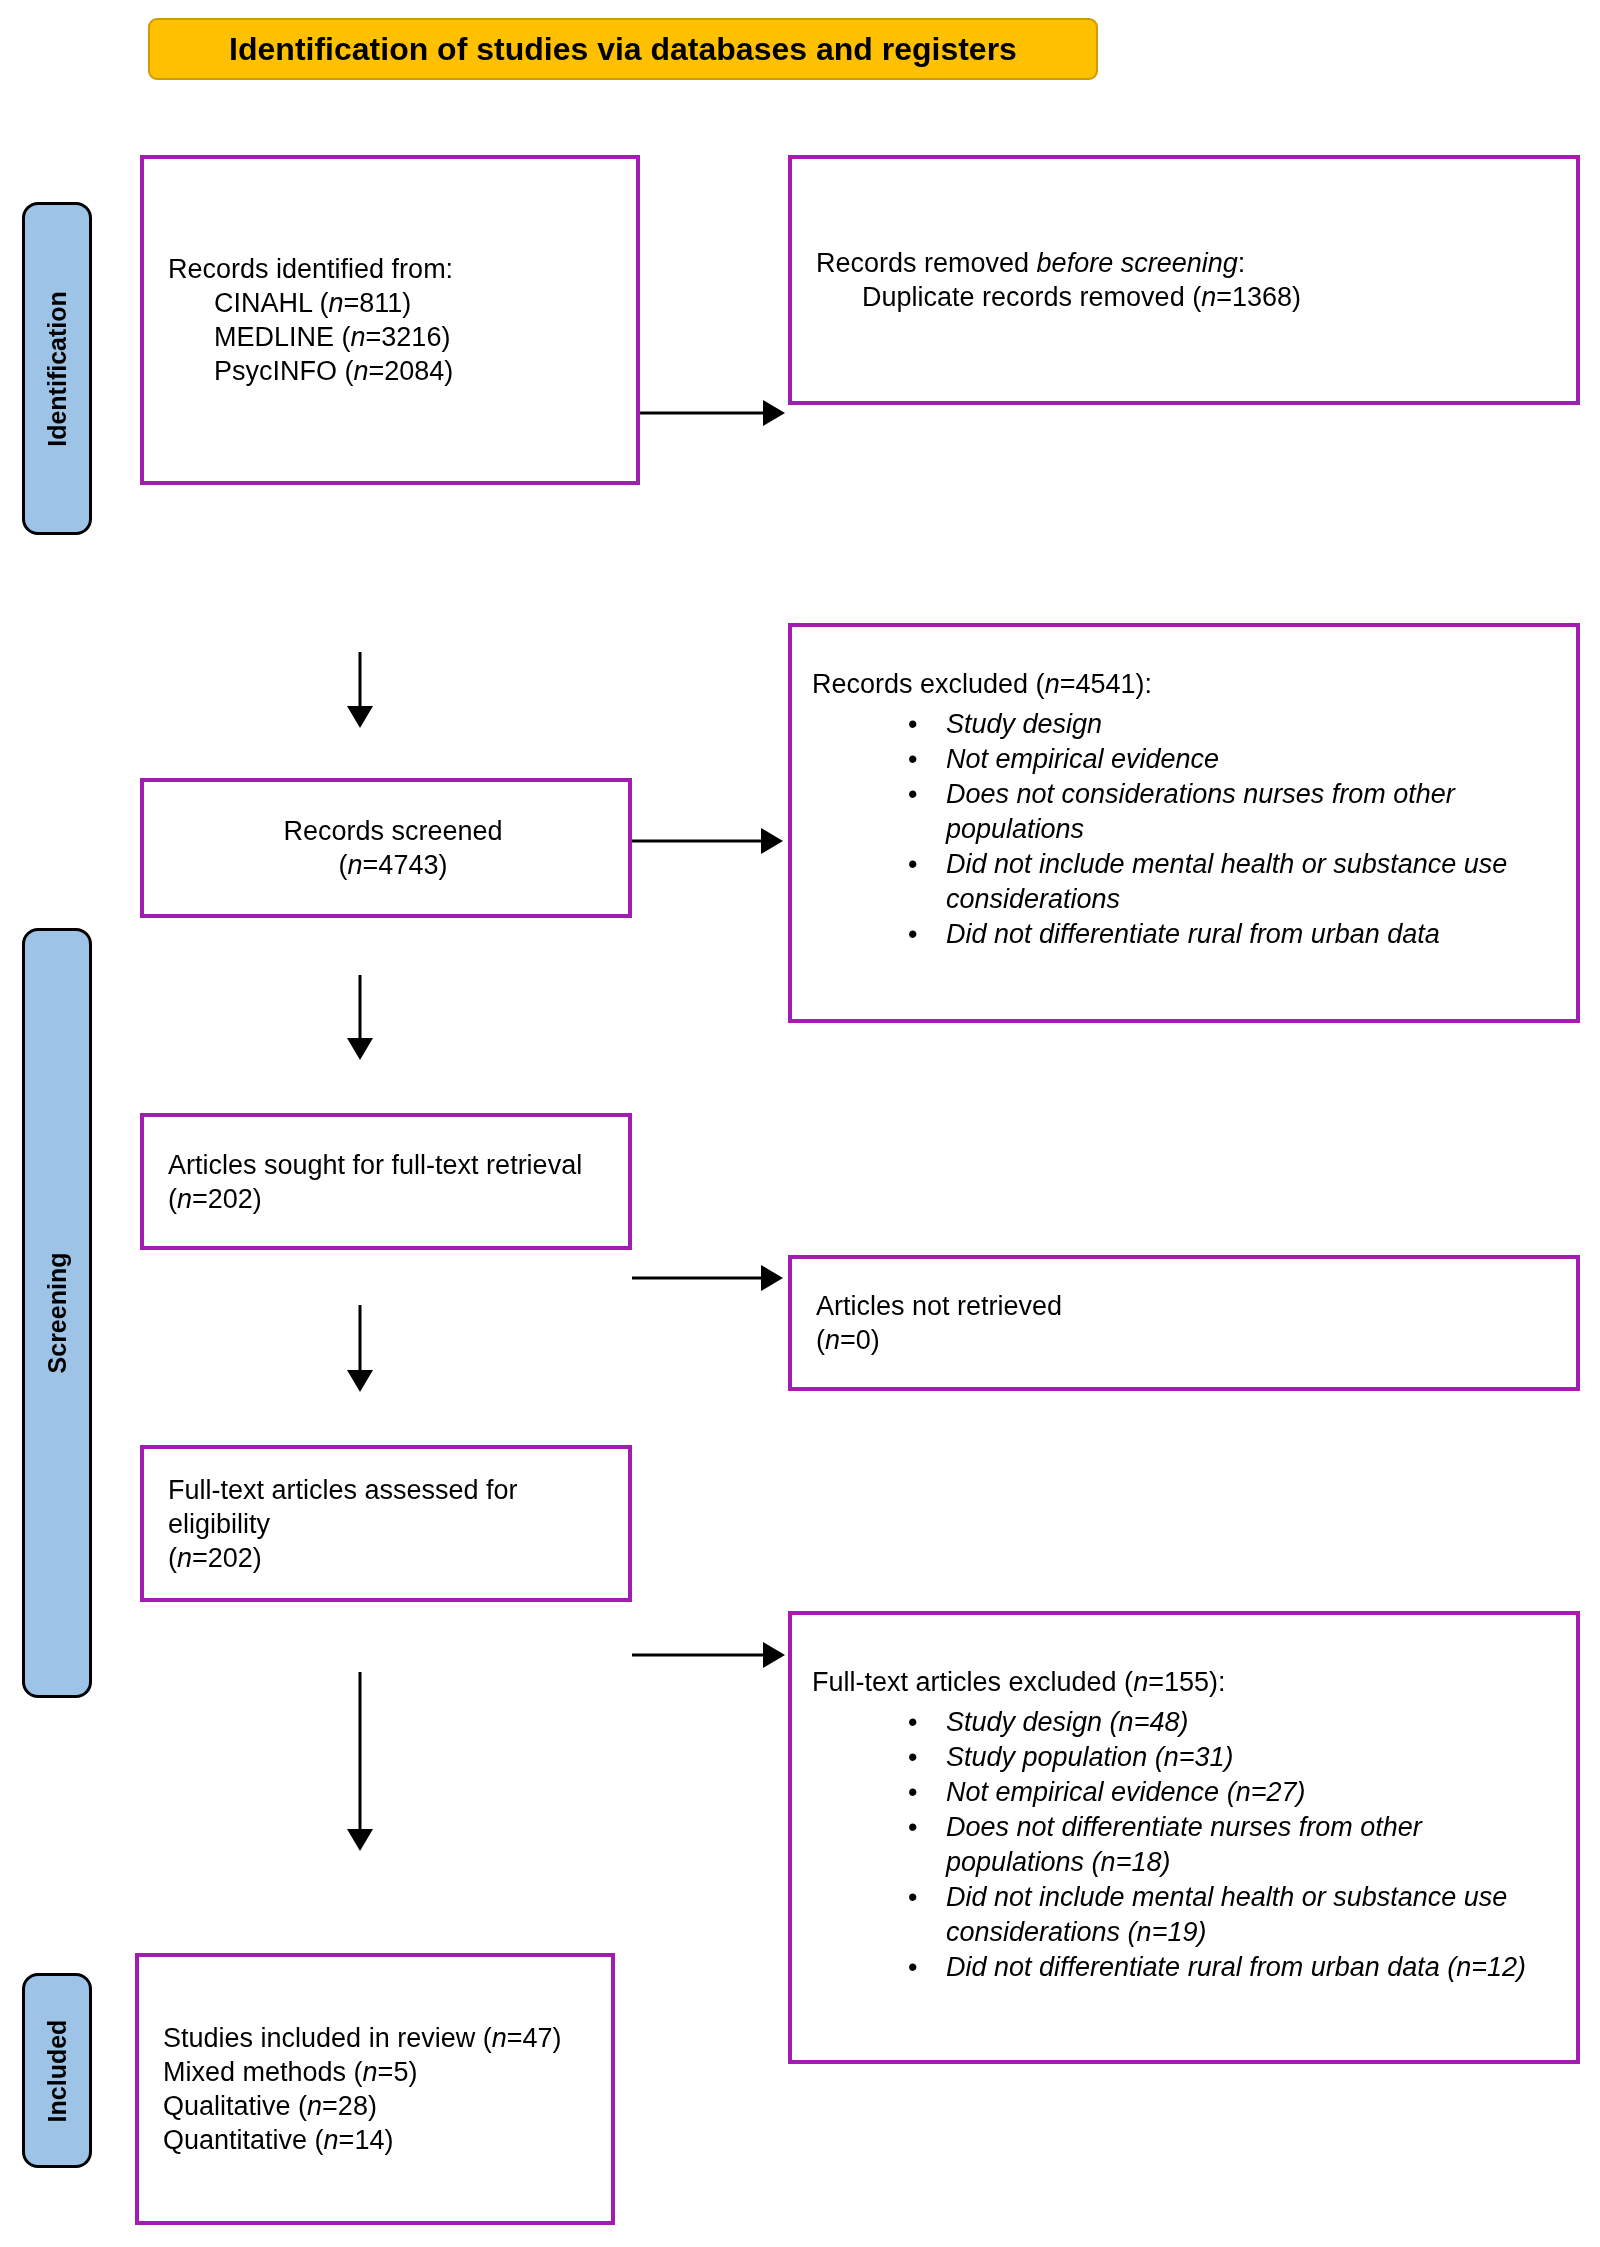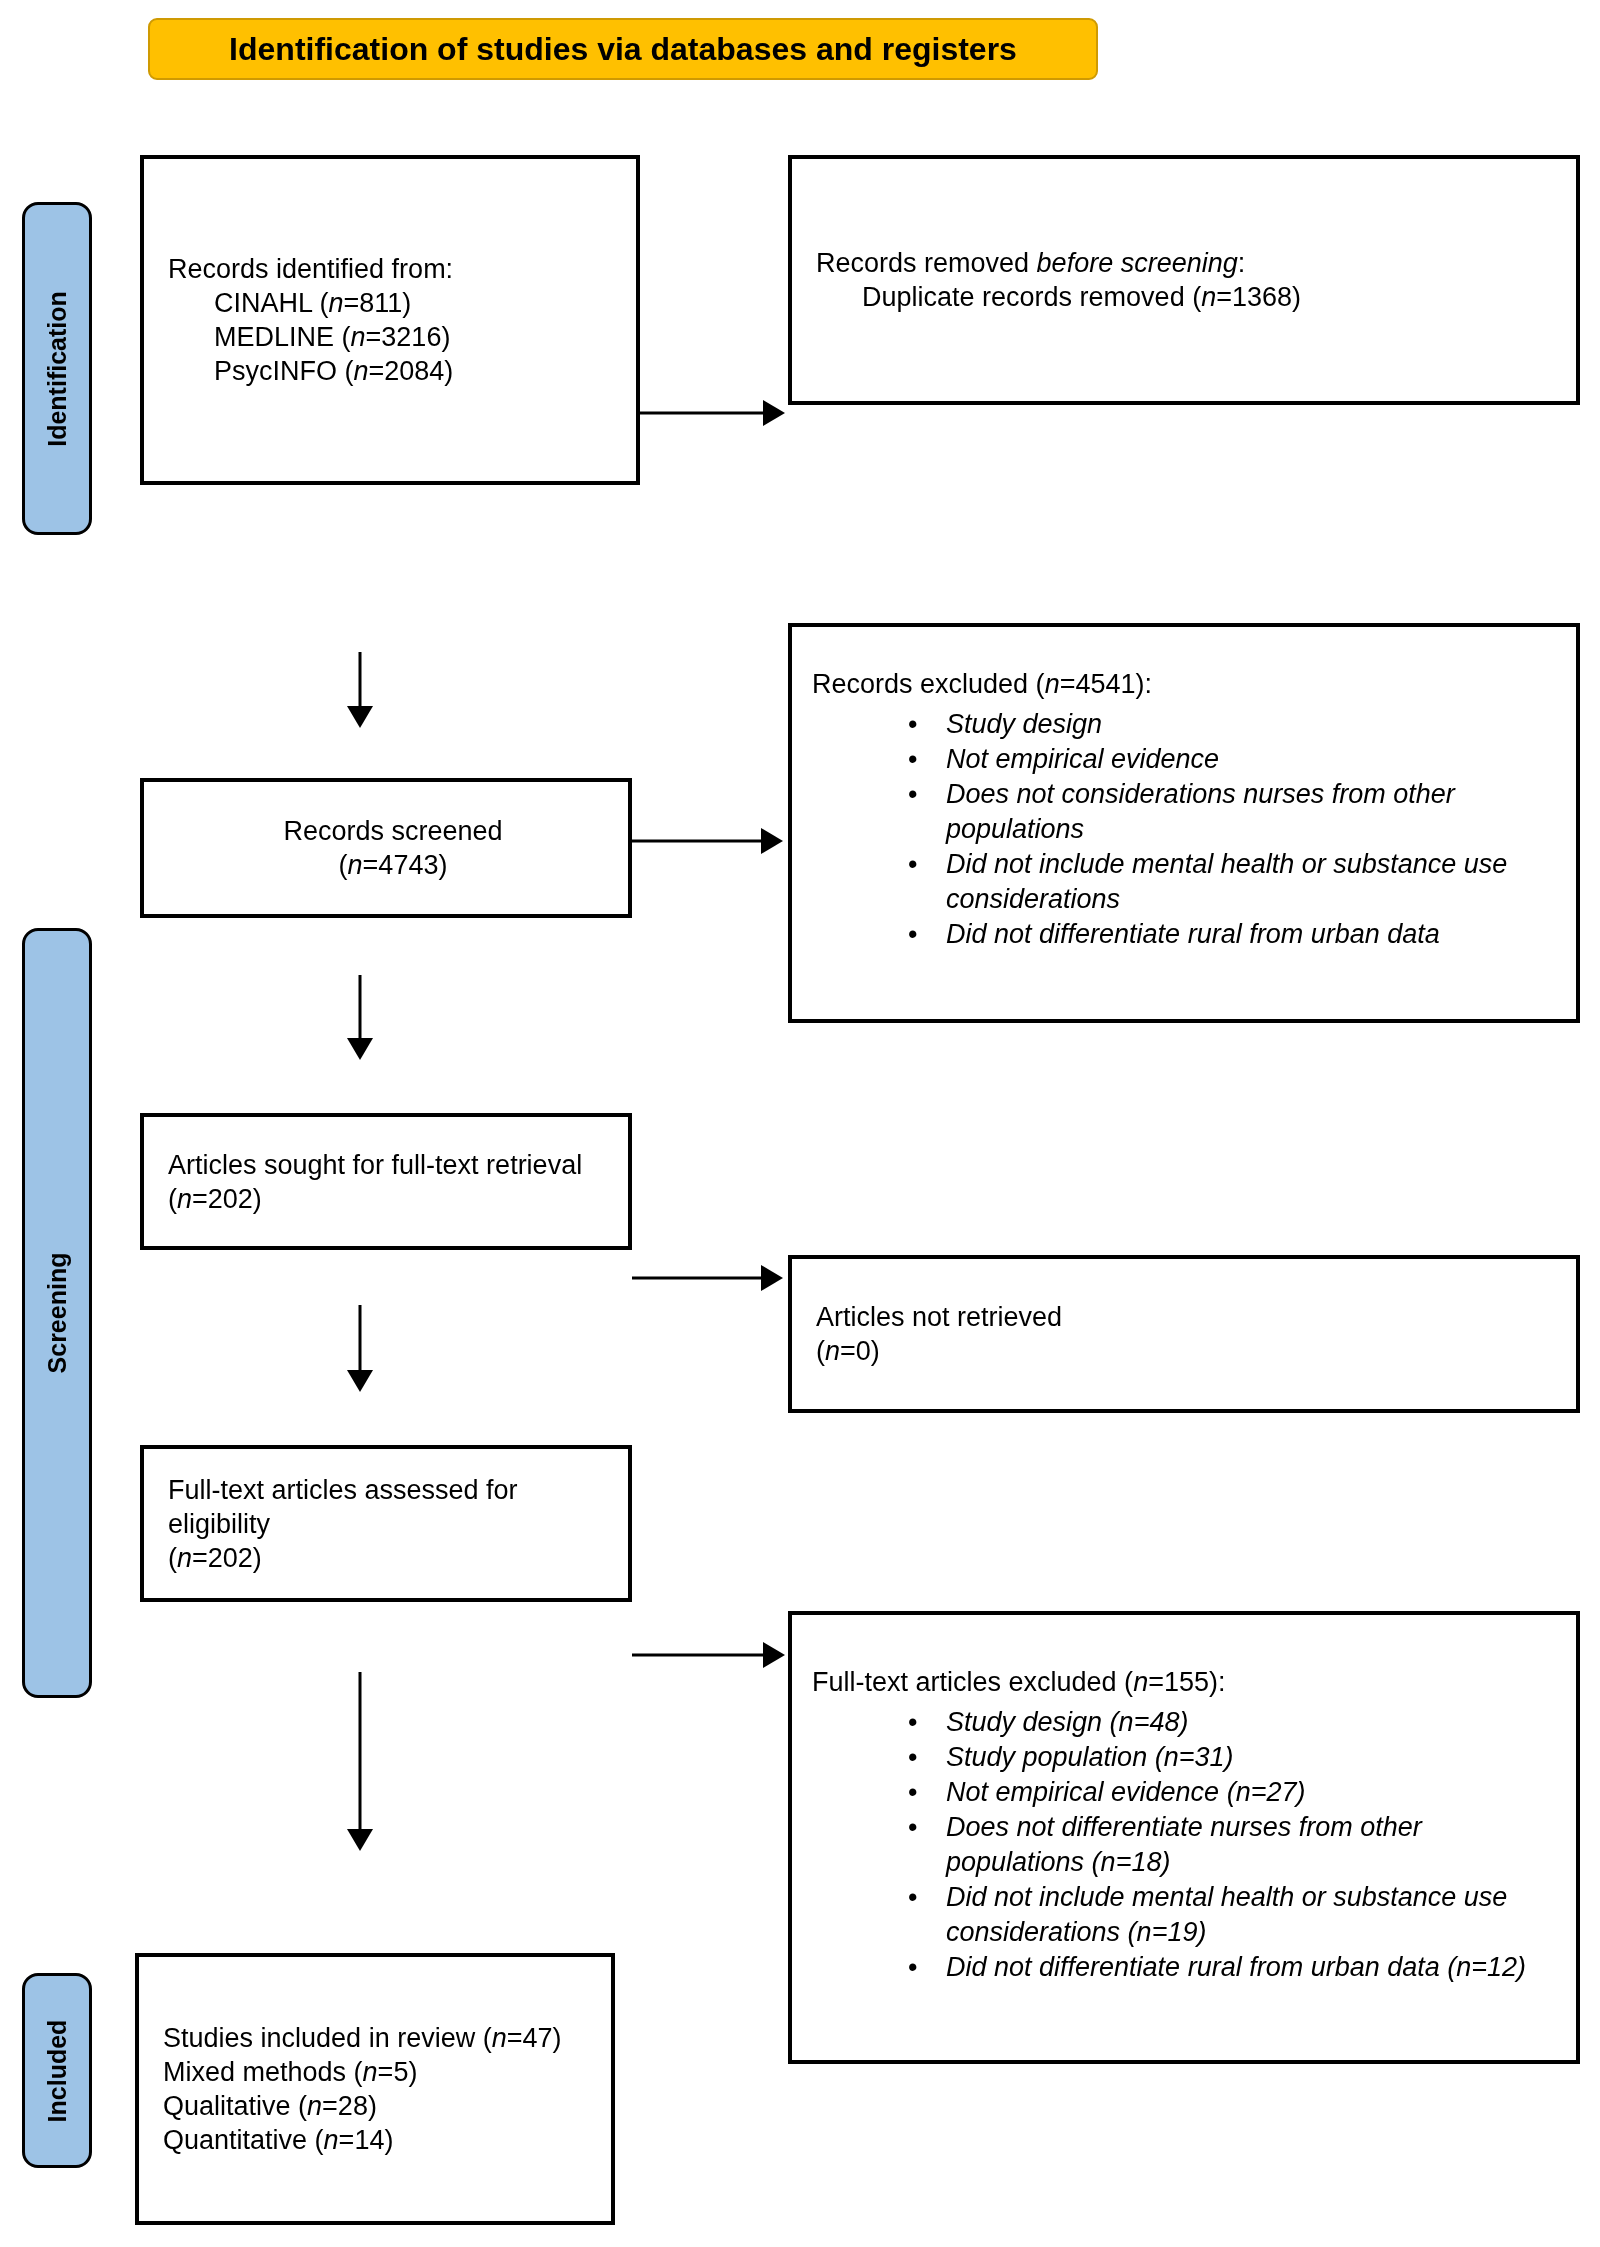--- a/index.html
+++ b/index.html
@@ -13,21 +13,21 @@
     font-weight:bold;font-size:32px;}
 
   
   .sidebar{position:absolute;left:22px;width:70px;background:#9DC3E6;
     border:3px solid #000;border-radius:16px;box-sizing:border-box;}
   .sidebar span{position:absolute;left:50%;top:50%;
     transform:translate(-50%,-50%) rotate(-90deg);
     font-weight:bold;font-size:25px;white-space:nowrap;}
 
   
-  .fbox{position:absolute;background:#fff;border:4px solid #000000;box-sizing:border-box;
+  .fbox{position:absolute;background:#fff;border:4px solid #a21caf;box-sizing:border-box;
     font-size:27px;line-height:34px;}
   .center-v{display:flex;flex-direction:column;justify-content:center;}
   .indent1{padding-left:46px;}
 
   
   .bullets{list-style:none;margin:6px 0 0 0;padding:0 0 0 134px;}
   .bullets li{position:relative;font-style:italic;line-height:35px;max-width:615px;}
   .bullets li::before{content:"\2022";position:absolute;left:-38px;top:0;font-style:normal;}
 
   
@@ -114,21 +114,21 @@
   <div class="fbox center-v" style="left:140px;top:1113px;width:492px;height:137px;padding-left:24px;padding-right:20px;">
     <div>Articles sought for full-text retrieval</div>
     <div>(<i>n</i>=202)</div>
   </div>
 
   <div class="h-arrow" style="left:632px;top:1265px;width:151px;">
     <div class="shaft"></div>
     <div class="head"></div>
   </div>
 
-  <div class="fbox center-v" style="left:788px;top:1255px;width:792px;height:158px;padding-left:24px;padding-right:24px;">
+  <div class="fbox center-v" style="left:788px;top:1255px;width:792px;height:136px;padding-left:24px;padding-right:24px;">
     <div>Articles not retrieved</div>
     <div>(<i>n</i>=0)</div>
   </div>
 
   <div class="v-arrow" style="left:347px;top:1305px;height:87px;">
     <div class="shaft"></div>
     <div class="head"></div>
   </div>
 
   <div class="fbox center-v" style="left:140px;top:1445px;width:492px;height:157px;padding-left:24px;padding-right:20px;">

